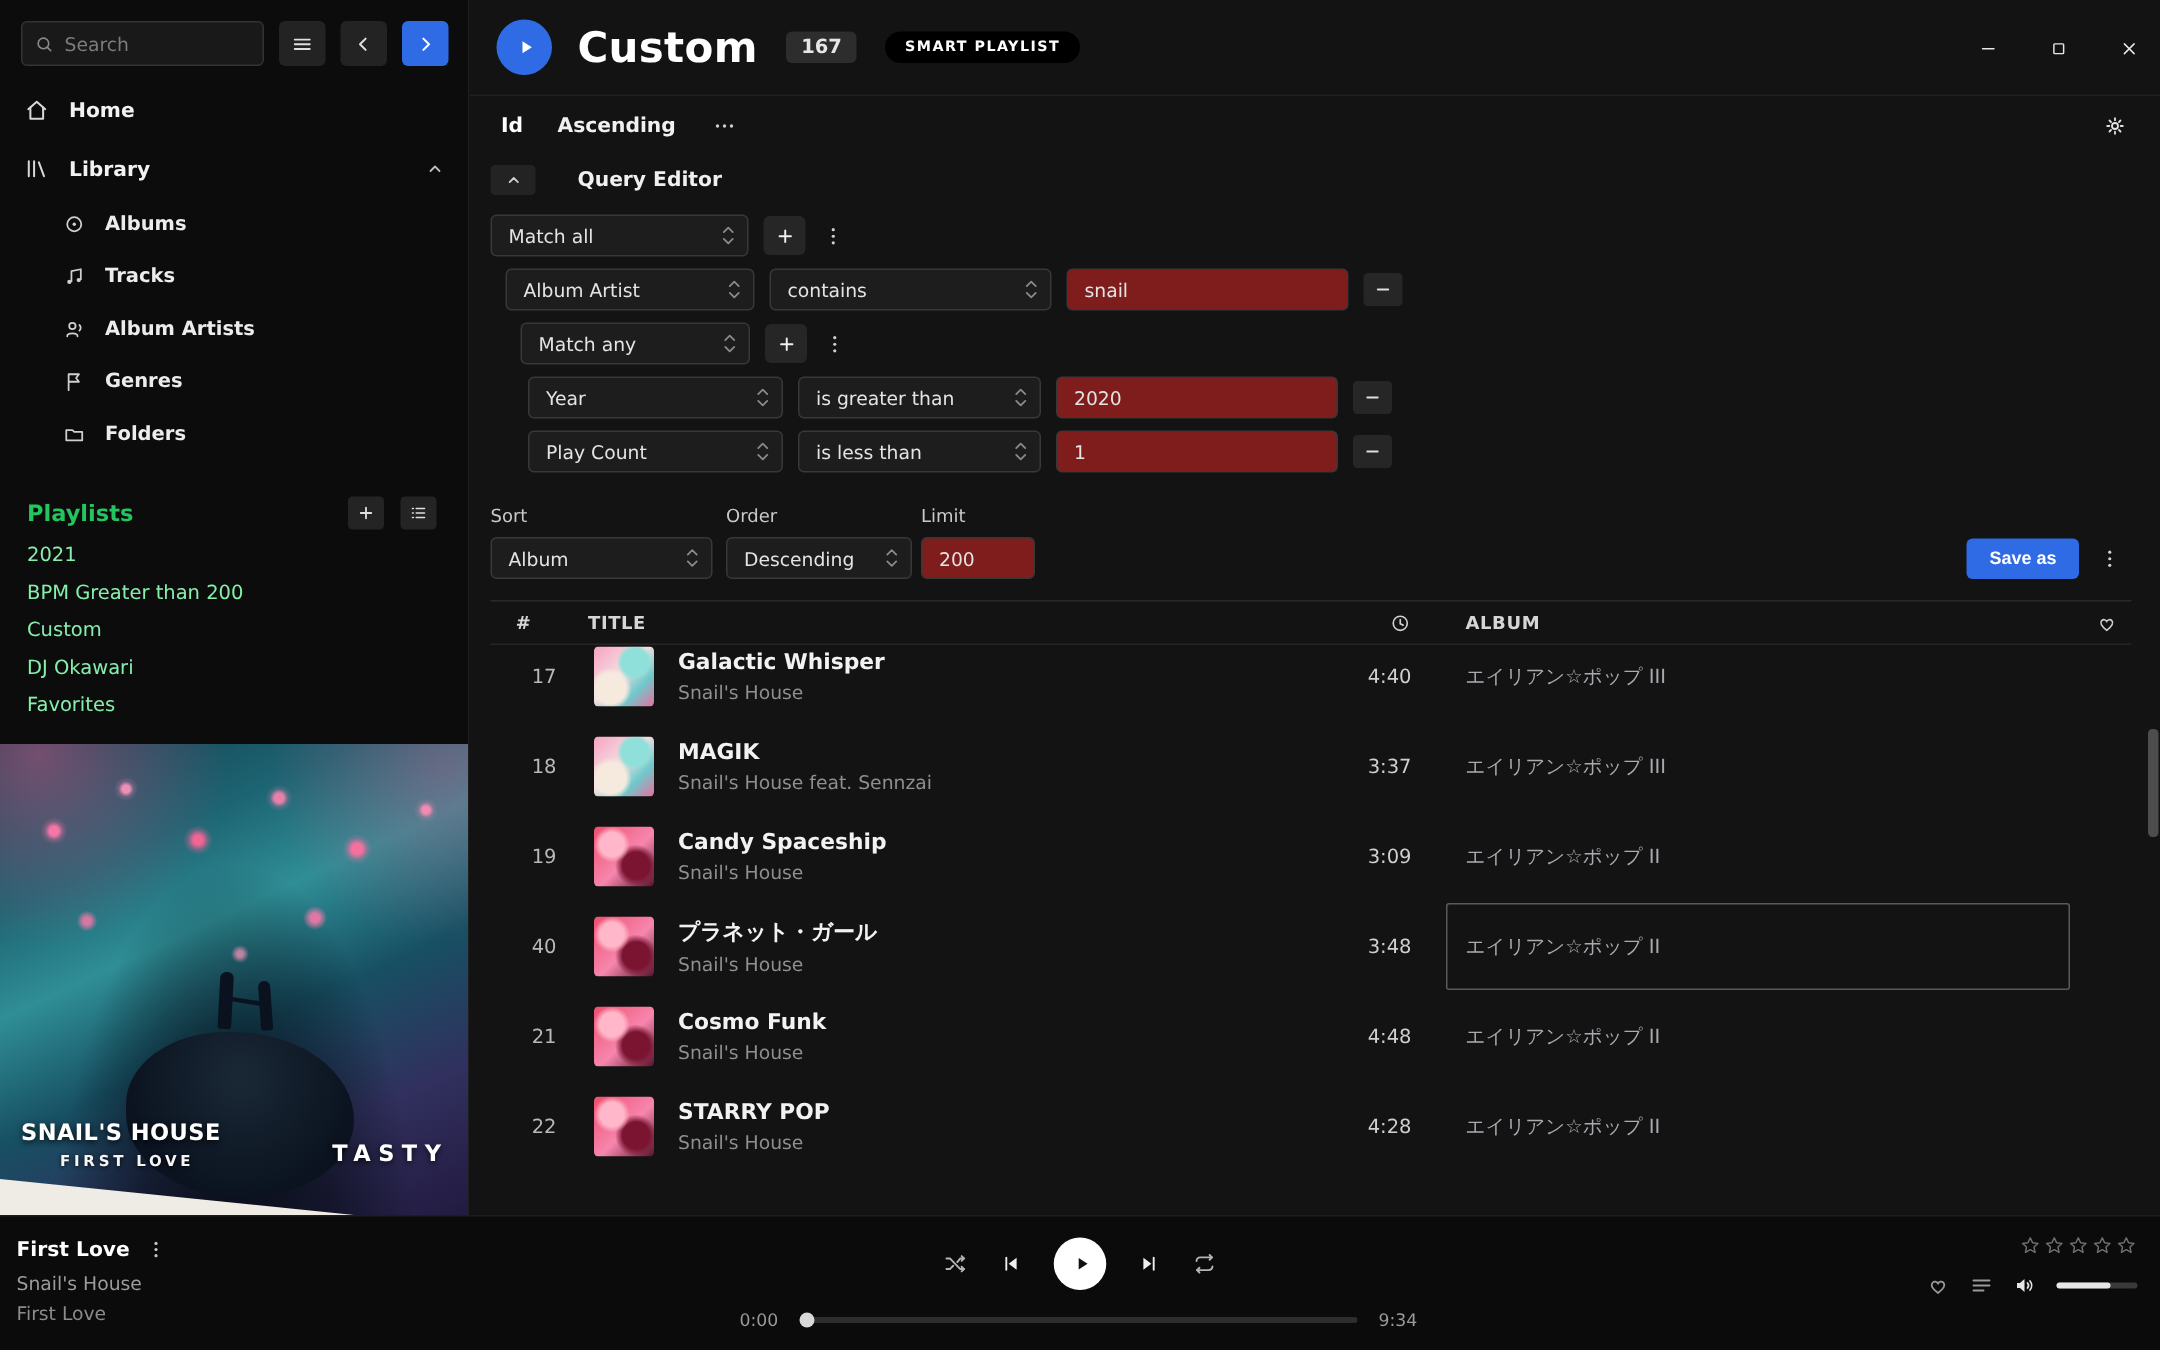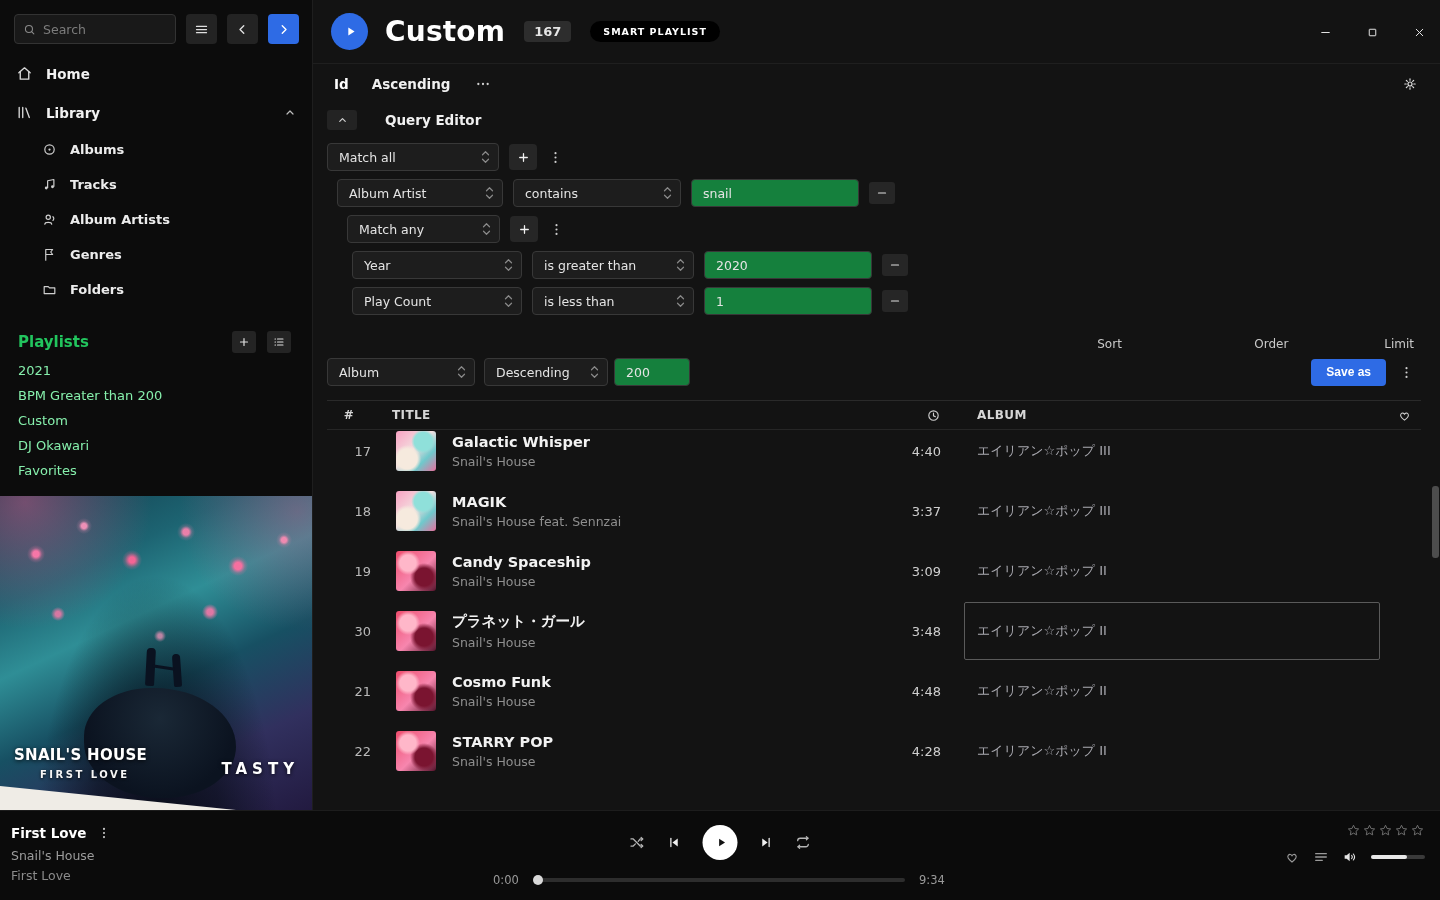--- a/index.html
+++ b/index.html
@@ -97,37 +97,37 @@
   .qe { padding-left:14px; }
   .qe-head { display:flex; align-items:center; gap:28px; margin:6px 0 13px; }
   .qe-collapse { width:30px; height:20px; background:#232323; border-radius:3px; border:0; color:#d0d0d0;
     display:flex; align-items:center; justify-content:center; cursor:pointer; }
   .qe-collapse svg { width:11px; height:11px; }
   .qe-title { font-size:13.5px; font-weight:600; color:#f0f0f0; }
   .qe-row { display:flex; align-items:center; gap:10px; margin-bottom:8px; }
   .dd { height:28px; background:#1d1d1d; border:1px solid #383838; border-radius:4px; cursor:pointer;
     display:flex; align-items:center; justify-content:space-between; padding:0 8px 0 11px; font-size:12.5px; color:#e4e4e4; }
   .dd .spin { width:9px; height:16px; color:#8a8a8a; flex:none; margin-left:6px; }
-  .ti { height:28px; background:#15803d; border:1px solid #383838; border-radius:4px; color:#e4e4e4;
+  .ti { height:28px; background:#7f1d1d; border:1px solid #383838; border-radius:4px; color:#e4e4e4;
     font-size:12.5px; padding:0 11px; outline:none; font-family:inherit; }
   .sq { width:28px; height:26px; background:#262626; border-radius:4px; border:0; color:#f0f0f0;
     display:flex; align-items:center; justify-content:center; cursor:pointer; }
   .sq svg { width:13px; height:13px; }
   .kebab-btn { width:16px; height:26px; background:transparent; border:0; color:#d0d0d0;
     display:flex; align-items:center; justify-content:center; cursor:pointer; }
   .kebab-btn svg { width:15px; height:15px; }
   .minus-btn { width:26px; height:22px; background:#262626; border-radius:3px; border:0; color:#e0e0e0;
     display:flex; align-items:center; justify-content:center; cursor:pointer; }
   .minus-btn svg { width:12px; height:12px; }
-  .w172{width:172px}.w166{width:166px}.w168{width:168px}.w153{width:153px}
+  .w172{width:172px}.w166{width:166px}.w168{width:188px}.w153{width:153px}
   .w170{width:170px}.w162{width:162px}.w148{width:148px}.w124{width:124px}.w76{width:76px}
   .ind1{margin-left:10px}.ind2{margin-left:20px}.ind3{margin-left:25px}
 
   .qe-sort { margin-top:22px; padding-right:26px; }
-  .qe-sort-labels { display:flex; font-size:12px; color:#c9c9c9; margin-bottom:7px;justify-content:flex-end; }
+  .qe-sort-labels { display:flex; font-size:12px; color:#c9c9c9; margin-bottom:7px; }
   .qe-sort-labels span:nth-child(1){width:157px} .qe-sort-labels span:nth-child(2){width:130px}
   .qe-sort-controls { display:flex; align-items:center; }
   .qe-sort-controls .dd.w148 { margin-right:9px; } .qe-sort-controls .dd.w124 { margin-right:6px; }
   .save-btn { margin-left:auto; height:27px; padding:0 15px; background:var(--accent,#2e6be5); color:#fff;
     font-size:12px; font-weight:700; border-radius:4px; border:0; cursor:pointer; }
   .qe-sort-controls .kebab-btn { margin-left:12px; }
 
   .tbl { margin:14px 19px 0 14px; }
   .tr-head { display:grid; grid-template-columns:44px 500px 70px 36px 400px 1fr; align-items:center; height:30px;
     border-top:1px solid #2a2a2a; border-bottom:1px solid #262626; font-size:12px; font-weight:700;
@@ -583,21 +583,21 @@
             <div class="t2">Snail's House</div>
           </div>
           <div class="td-dur">3:09</div>
           <div></div>
           <div class="td-album">
               <span>エイリアン☆ポップ II</span>
             </div>
           <div></div>
         </div>
         <div class="tr">
-          <div class="td-index">30</div>
+          <div class="td-index">40</div>
           <div class="td-art art-b"></div>
           <div class="td-title">
             <div class="t1">プラネット・ガール</div>
             <div class="t2">Snail's House</div>
           </div>
           <div class="td-dur">3:48</div>
           <div></div>
           <div class="td-album selected">
               <span>エイリアン☆ポップ II</span>
             </div>

